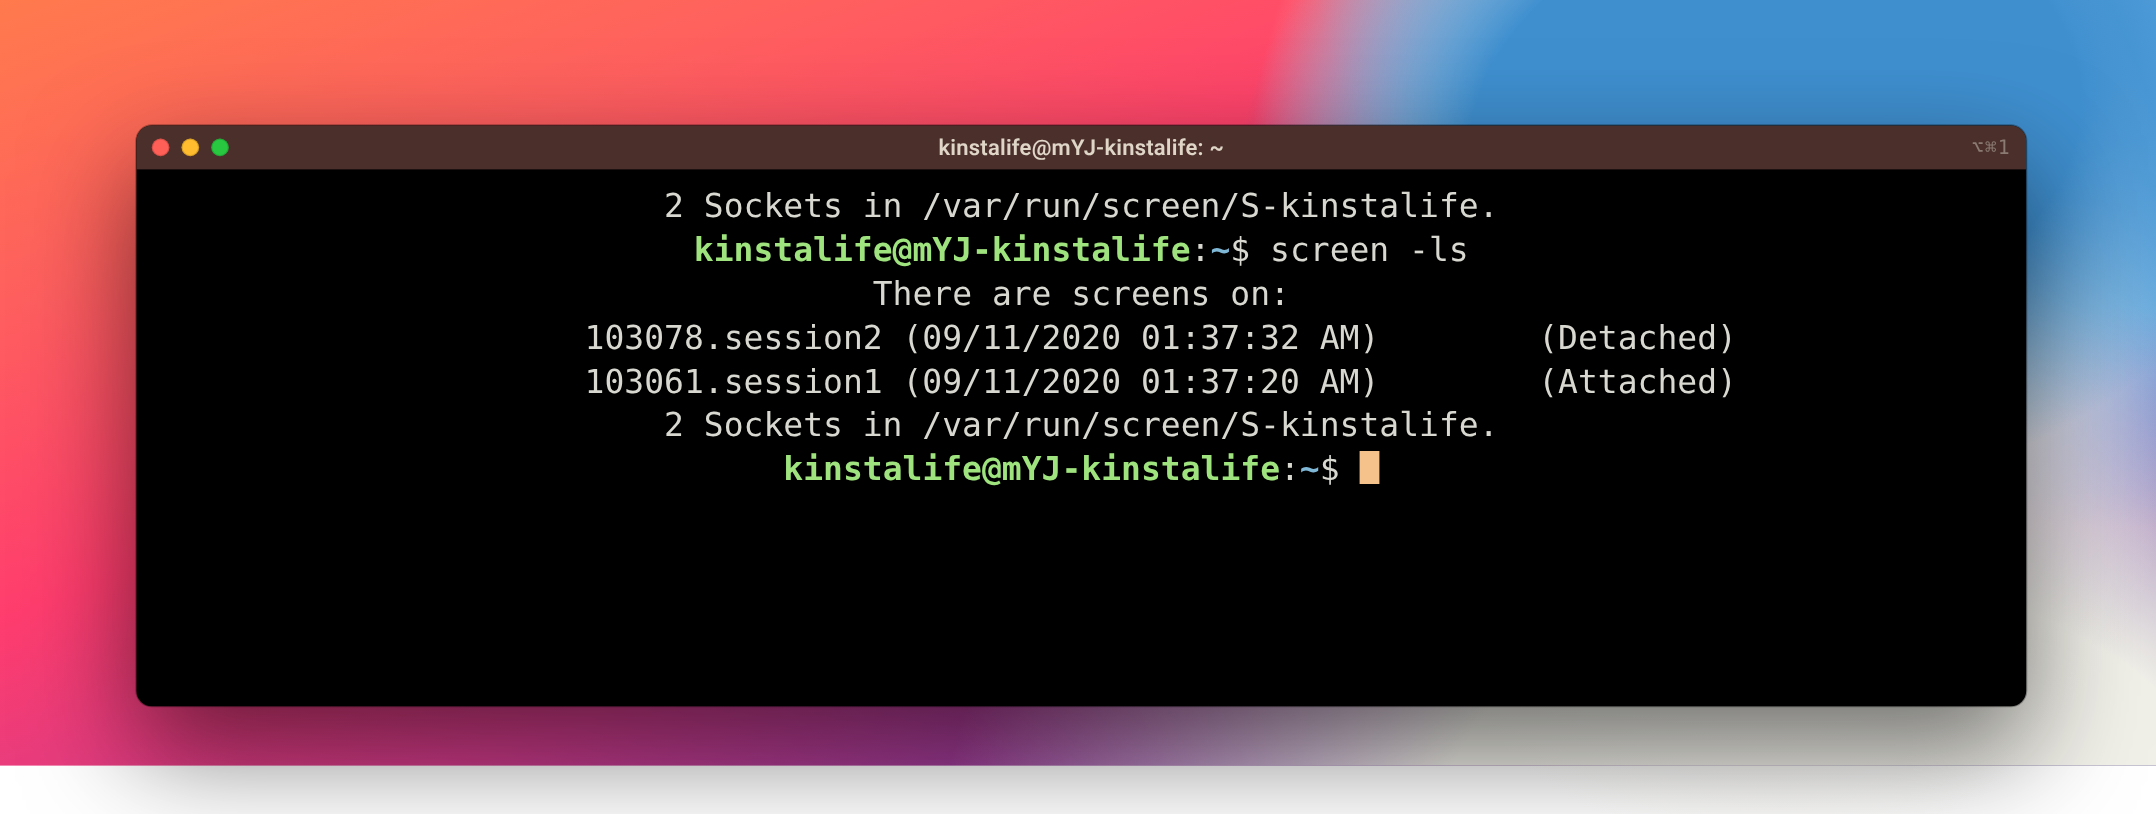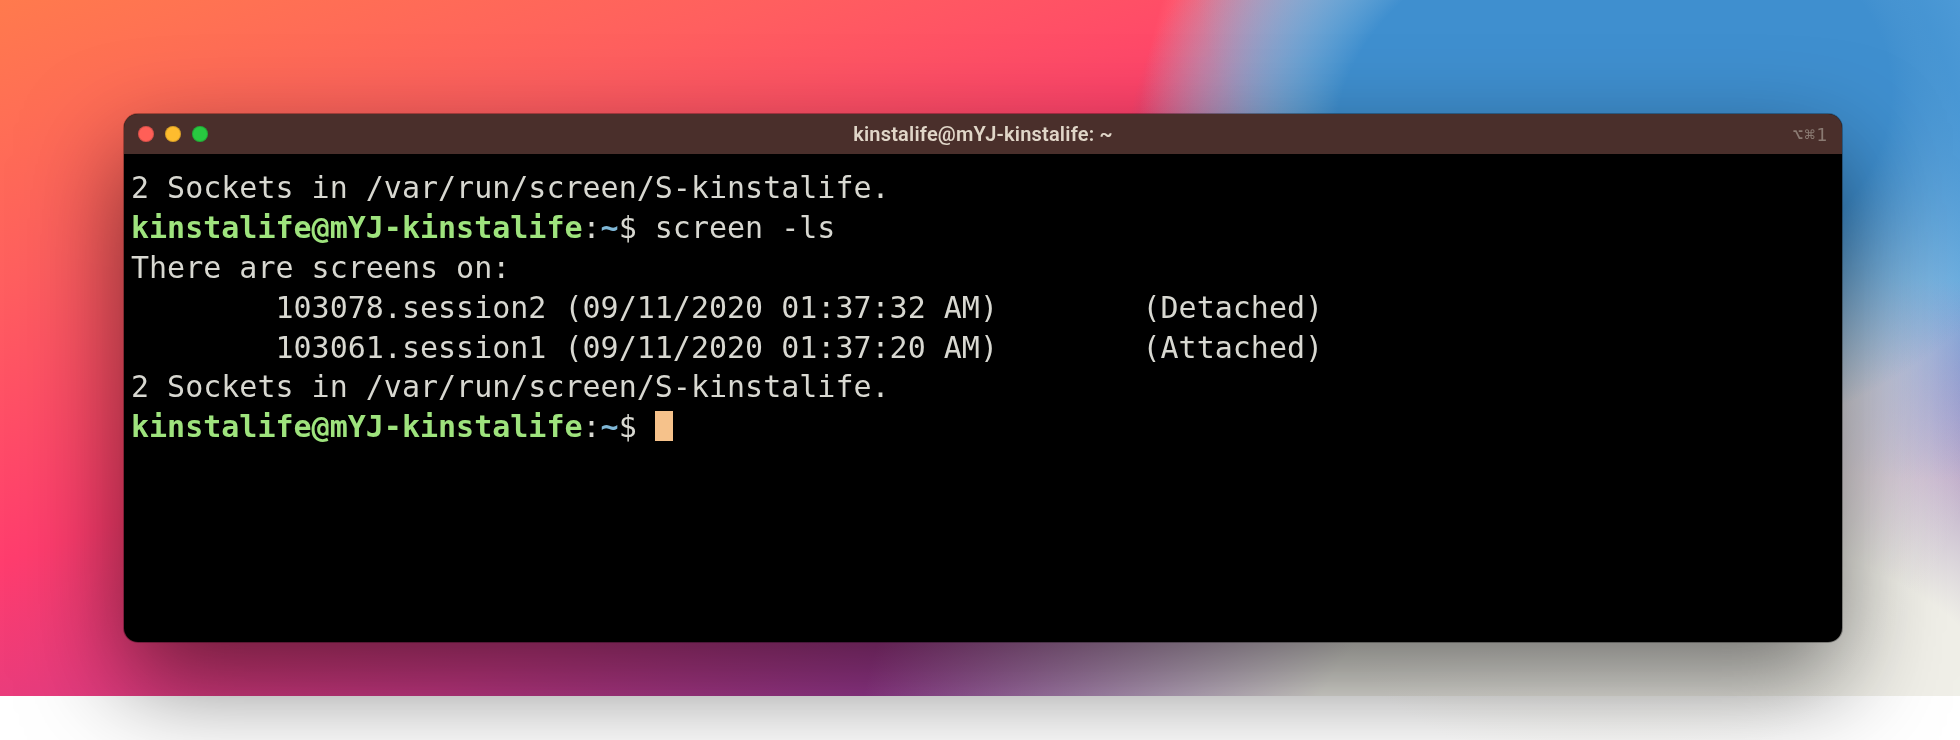--- a/index.html
+++ b/index.html
@@ -89,26 +89,27 @@
   }
   .titlebar-right{
     margin-left:auto;
     color:#8a7a72;
     font-size:18px;
     letter-spacing:1px;
     font-family: "SF Mono", Menlo, monospace;
   }
 
   .terminal-body {
-    padding: 14px 7px;
+    padding: 14px 26px;
     font-family: "SF Mono", Menlo, Consolas, monospace;
     font-size: 30px;
     line-height: 1.33;
     color:#d8d8d1;
     white-space: pre;
+    text-align: center;
   }
   .user { color:#9ee37d; font-weight:600; }
   .path { color:#7fb7d6; font-weight:600; }
   .dollar{ color:#d8d8d1; }
   .cmd  { color:#d8d8d1; }
   .out  { color:#d8d8d1; }
   .cursor{
     display:inline-block;
     width:18px;
     height:30px;

